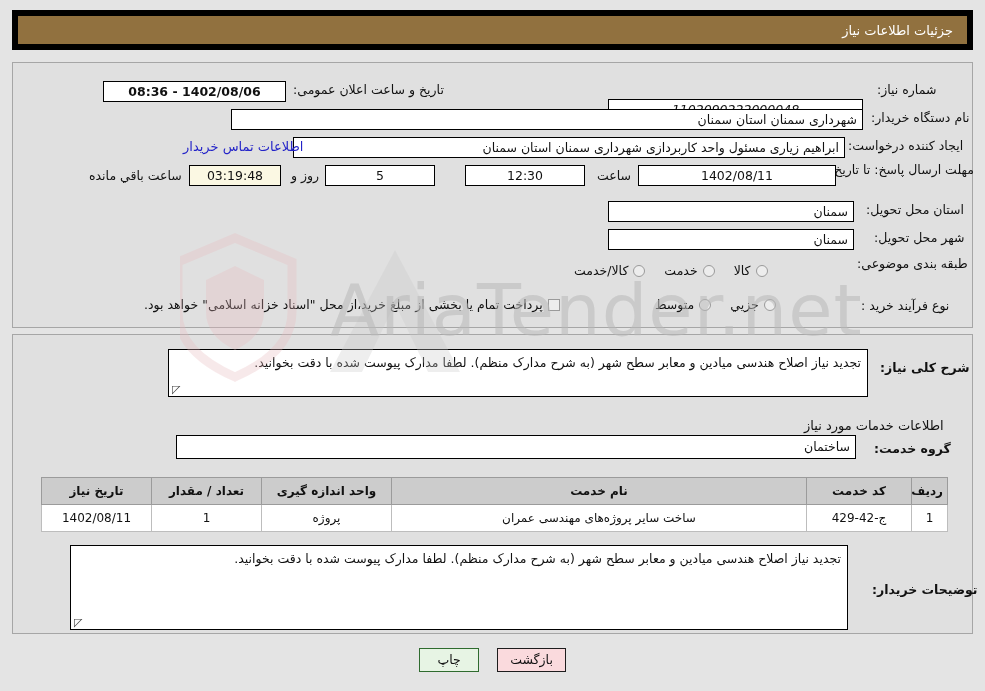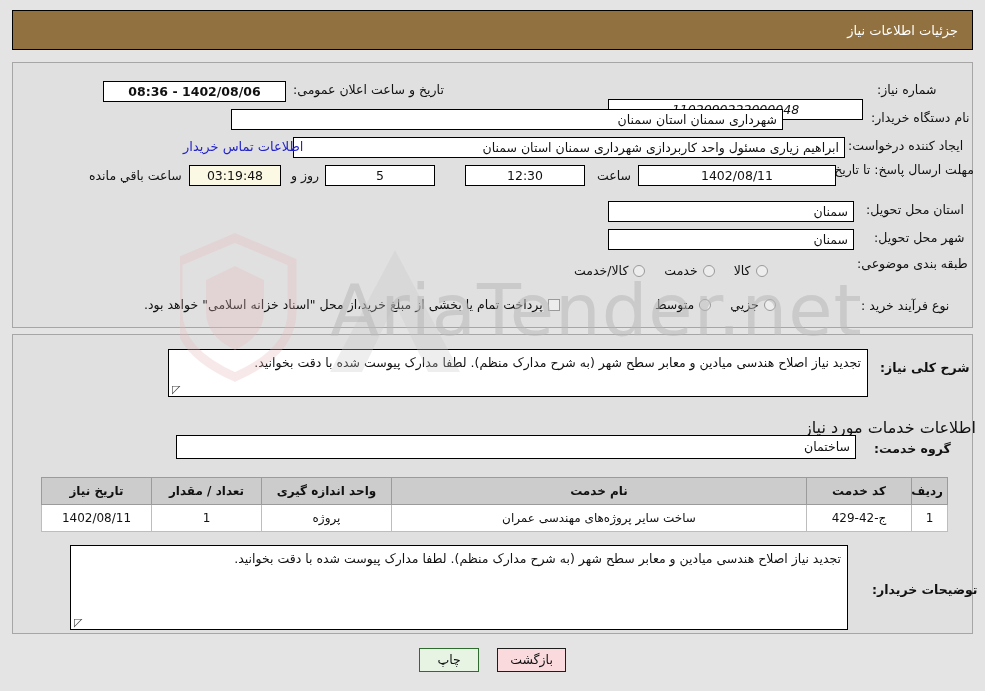--- a/index.html
+++ b/index.html
@@ -18,21 +18,21 @@
   }
 
   
   .header-bar {
     position: absolute;
     left: 12px;
     top: 10px;
     width: 961px;
     height: 40px;
     background: #91713f;
-    border: 1px solid #000000;
+    border: 6px solid #000000;
     box-sizing: border-box;
     display: flex;
     align-items: center;
     justify-content: flex-start;
     padding-right: 14px;
   }
   .header-title {
     color: #ffffff;
     font-size: 13px;
     letter-spacing: 0.2px;
@@ -141,21 +141,21 @@
     left: 3px;
     bottom: 1px;
     font-size: 11px;
     color: #444;
     line-height: 10px;
   }
 
   
   .section-head {
     position: absolute;
-    font-size: 16px;
+    font-size: 13px;
     color: #111;
     white-space: nowrap;
   }
 
   
   .tbl-wrap {
     position: absolute;
     left: 42px;
     top: 477px;
     width: 906px;
@@ -261,21 +261,21 @@
   <div class="fld center" style="position:absolute; left:608px; top:99px; width:255px;font-style:italic;">1102090222000048</div>
 
   <div class="row" style="left:293px; top:82px;">
     <span class="lbl">تاریخ و ساعت اعلان عمومی:</span>
   </div>
   <div class="fld center" style="position:absolute; left:103px; top:81px; width:183px;font-weight:bold;">1402/08/06 - 08:36</div>
 
   <div class="row" style="left:871px; top:110px;">
     <span class="lbl">نام دستگاه خریدار:</span>
   </div>
-  <div class="fld" style="position:absolute; left:231px; top:109px; width:552px;padding-left:29px;">شهرداری سمنان استان سمنان</div>
+  <div class="fld" style="position:absolute; left:231px; top:109px; width:632px;padding-left:29px;">شهرداری سمنان استان سمنان</div>
 
   <div class="row" style="left:848px; top:138px;">
     <span class="lbl">ایجاد کننده درخواست:</span>
   </div>
   <div class="fld" style="position:absolute; left:293px; top:137px; width:552px;">ابراهیم زیاری مسئول واحد کاربردازی شهرداری سمنان استان سمنان</div>
   <a class="link" style="position:absolute; left:183px; top:139px;">اطلاعات تماس خریدار</a>
 
   <div style="position:absolute; left:854px; top:159px; width:120px; text-align:right;">
     <span class="lbl2">مهلت ارسال پاسخ: تا تاریخ:</span>
   </div>

